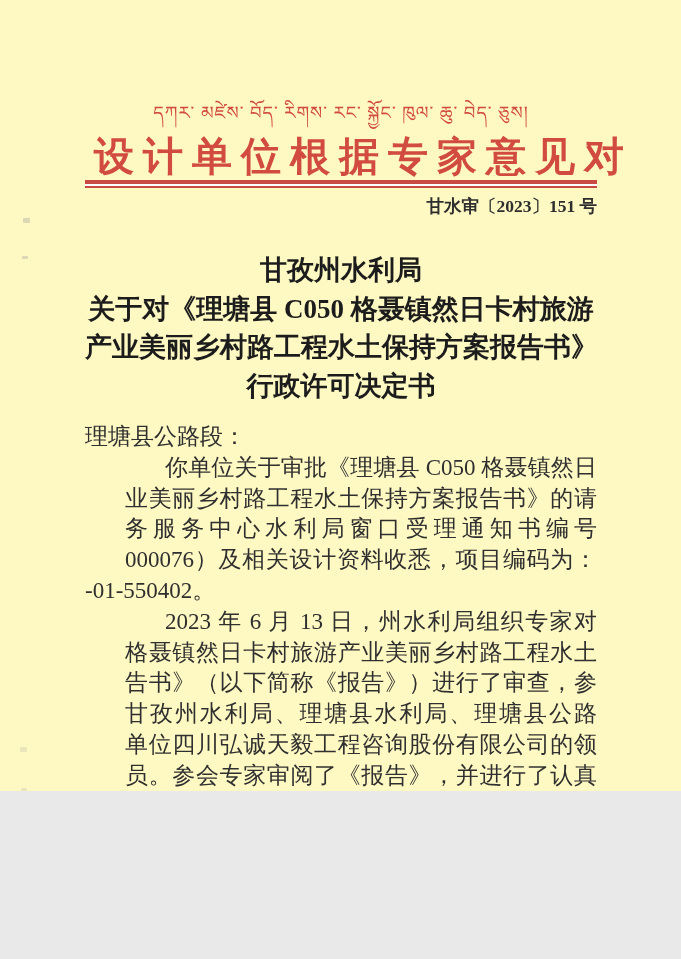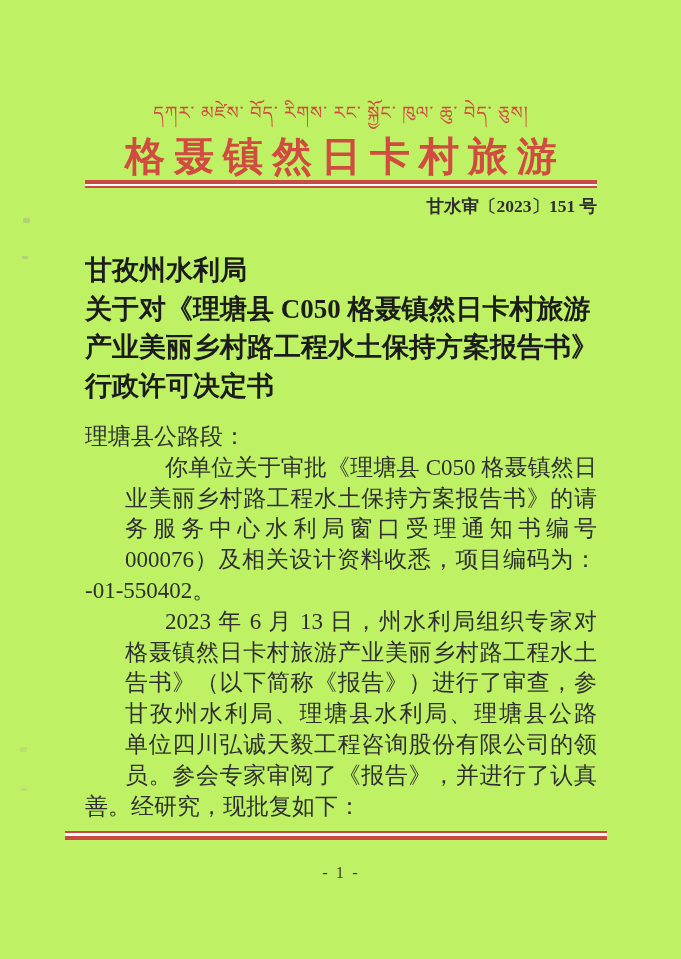--- a/index.html
+++ b/index.html
@@ -1,21 +1,21 @@
 <!DOCTYPE html>
 <html><head>
 <meta charset="utf-8">
 <style>
   html, body { margin: 0; padding: 0; background: #e9e9e9; }
   .page {
     position: relative;
     width: 681px;
-    height: 959px;
+    height: 791px;
     margin: 0 auto;
-    background: #bef264;
+    background: #fef9c3;
     font-family: "Liberation Serif", "DejaVu Serif", serif;
     color: #2e2e2e;
     overflow: hidden;
     box-sizing: border-box;
     padding: 100px 84px 0 85px;
   }
   .tibetan {
     text-align: center;
     color: #d14b41;
     font-size: 18px;
@@ -43,20 +43,21 @@
   .docnum {
     margin-top: 7px;
     text-align: right;
     font-size: 17.5px;
     line-height: 22px;
     color: #2e2e2e;
     font-weight: bold;
   }
   .title { margin-top: 34px; }
   .title-line {
+    text-align: center;
     font-weight: bold;
     font-size: 27px;
     line-height: 38.5px;
     color: #1c1c1c;
     white-space: nowrap;
   }
   .body-block { margin-top: 17px; }
   .bl {
     font-size: 23px;
     line-height: 30.8px;
@@ -99,21 +100,21 @@
   .speck3 { left: 20px; top: 747px; width: 7px; height: 5px; opacity: 0.2; }
   .speck4 { left: 21px; top: 788px; width: 6px; height: 3px; opacity: 0.2; }
 </style>
 </head>
 <body>
 
 <div class="page">
 
   <div class="tibetan">དཀར་ མཛེས་ བོད་ རིགས་ རང་ སྐྱོང་ ཁུལ་ ཆུ་ བེད་ ཅུས།</div>
 
-  <div class="bureau">格聂镇然日卡村旅游</div>
+  <div class="bureau">设计单位根据专家意见对</div>
 
   <div class="rule-top"></div>
 
   <div class="docnum">甘水审〔2023〕151 号</div>
 
   <div class="title">
     <div class="title-line">甘孜州水利局</div>
     <div class="title-line">关于对《理塘县 C050 格聂镇然日卡村旅游</div>
     <div class="title-line">产业美丽乡村路工程水土保持方案报告书》</div>
     <div class="title-line">行政许可决定书</div>

